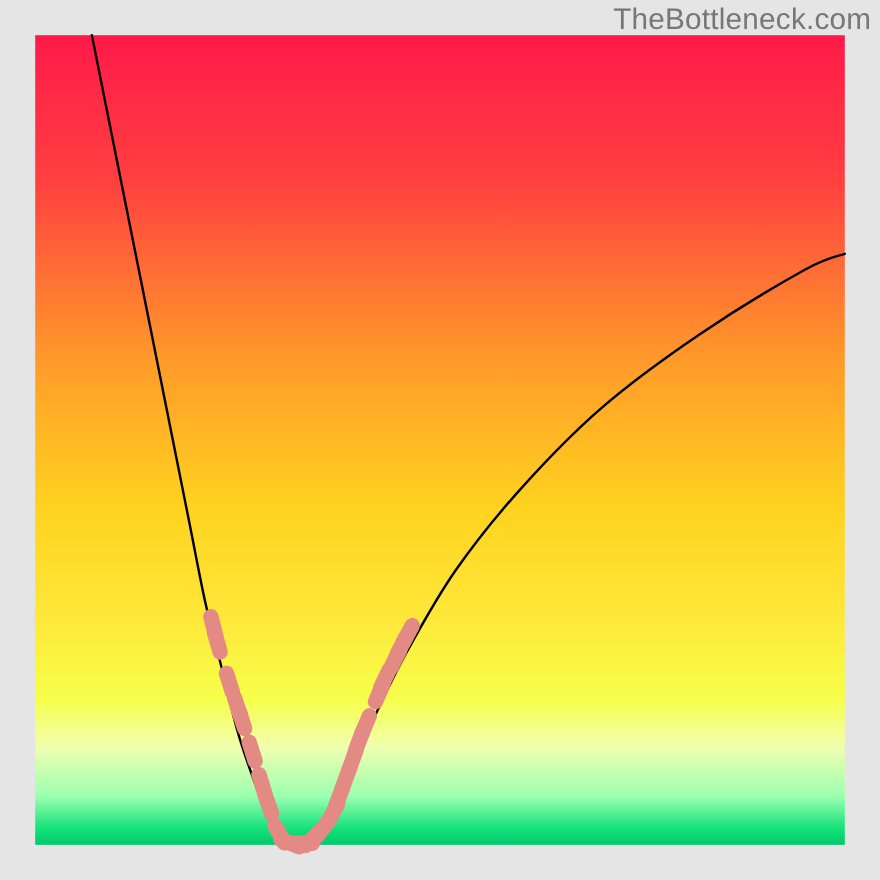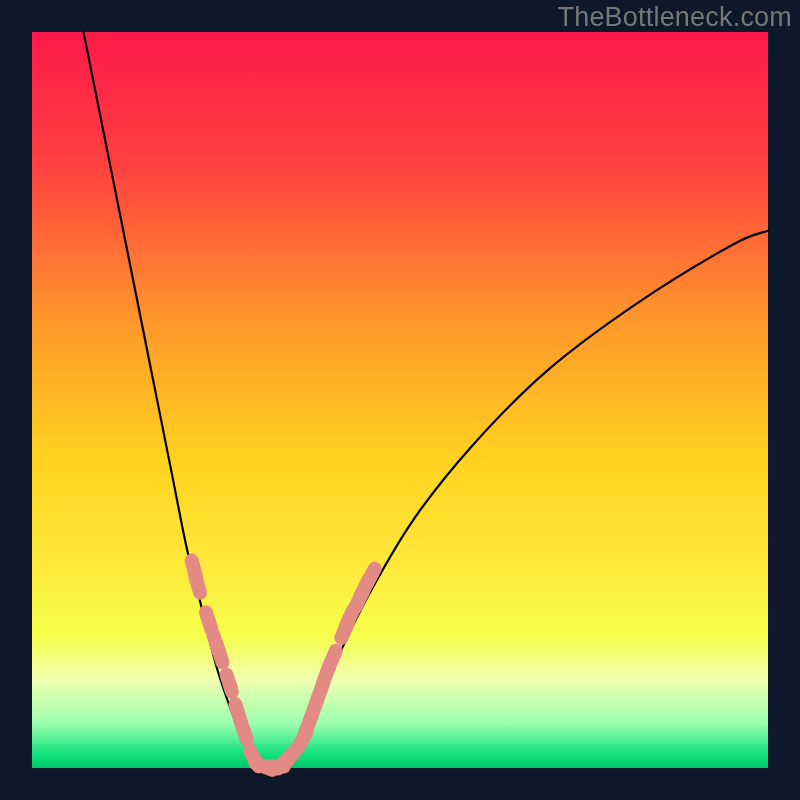--- a/index.html
+++ b/index.html
@@ -6,21 +6,21 @@
     margin: 0;
     padding: 0;
     width: 800px;
     height: 800px;
     background: #000;
     font-family: Arial, Helvetica, sans-serif;
   }
   .outer {
     width: 800px;
     height: 800px;
-    background: #0f172a;
+    background: #e5e5e5;
     position: relative;
   }
   .watermark {
     position: absolute;
     top: 2px;
     right: 8px;
     color: #777;
     font-size: 27px;
     font-weight: 400;
     z-index: 10;

